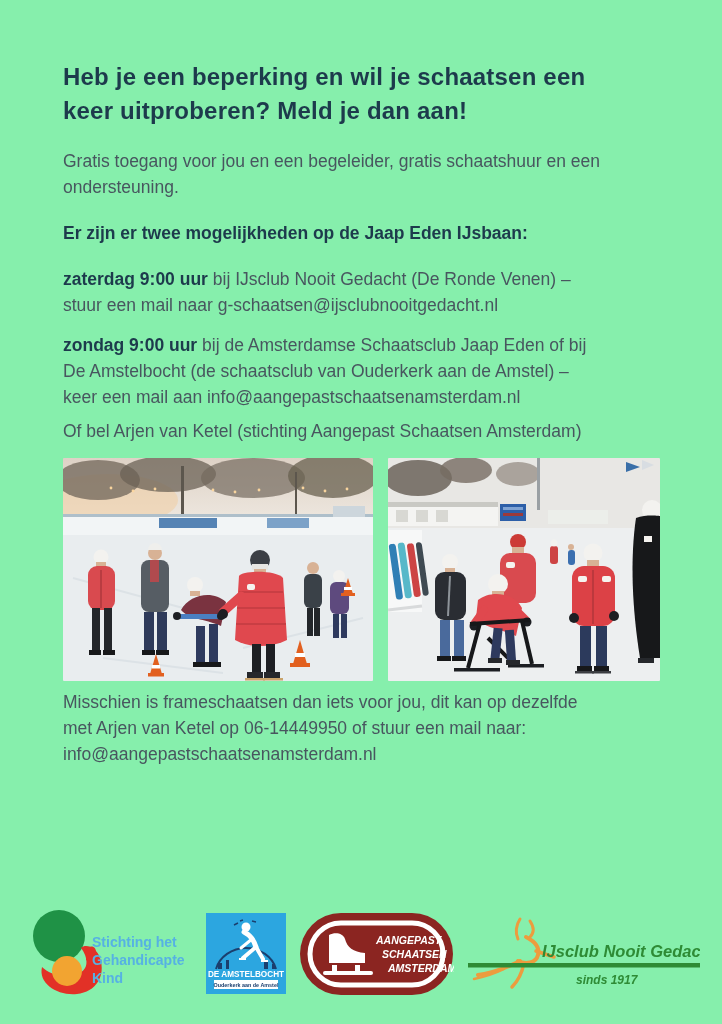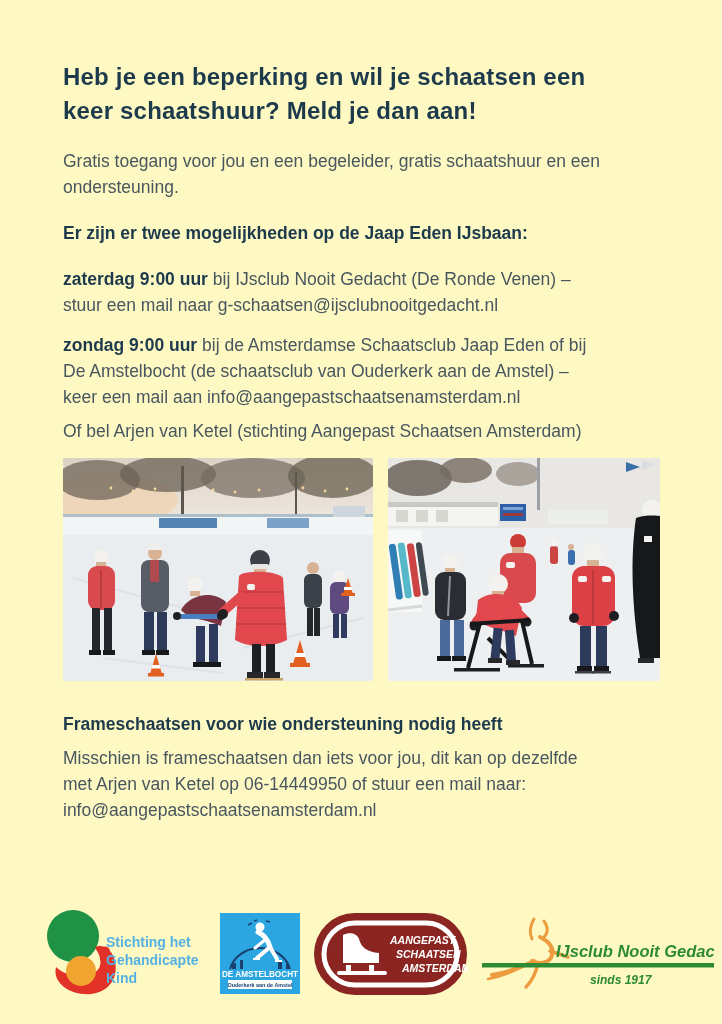--- a/index.html
+++ b/index.html
@@ -1,40 +1,40 @@
 <!DOCTYPE html>
 <html><head>
 <meta charset="utf-8">
 <style>
   html,body{margin:0;padding:0;background:#ffffff;}
   body{width:722px;height:1024px;font-family:"Liberation Sans",sans-serif;position:relative;overflow:hidden;}
-  .page{position:relative;width:722px;height:1024px;background:#fef9c3;}
+  .page{position:relative;width:722px;height:1024px;background:#86efac;}
   .content{position:absolute;left:63px;top:0;width:600px;}
   h1{margin:60px 0 0 0;font-size:24px;line-height:34px;font-weight:700;color:#1d3a4c;letter-spacing:.2px;}
   .body-p{margin:20px 0 0 0;font-size:17.5px;line-height:26px;color:#48565f;font-weight:400;}
   .body-p .line{display:block;}
   .subhead{margin:20px 0 0 0;font-size:17.5px;line-height:26px;font-weight:700;color:#1d3a4c;}
   .body-p strong{color:#1d3a4c;font-weight:700;}
   .mt14{margin-top:14px;}
   .mt16{margin-top:8px;}
   .photos{margin-top:14px;display:flex;gap:15px;}
   .photo{display:block;border-radius:1px;}
   .frame-head{margin:30px 0 0 0;font-size:17.5px;line-height:26px;font-weight:700;color:#1d3a4c;}
-  .logos{position:absolute;left:44px;top:906px;width:670px;height:95px;display:flex;align-items:center;justify-content:space-between;}
+  .logos{position:absolute;left:30px;top:906px;width:670px;height:95px;display:flex;align-items:center;justify-content:space-between;}
   .logo{display:block;}
 </style>
 </head>
 <body>
 
 <div class="page">
   <div class="content">
 
     <h1>
       <span class="line" style="display:block">Heb je een beperking en wil je schaatsen een</span>
-      <span class="line" style="display:block">keer schaatshuur? Meld je dan aan!</span>
+      <span class="line" style="display:block">keer uitproberen? Meld je dan aan!</span>
     </h1>
 
     <p class="body-p">
       <span class="line">Gratis toegang voor jou en een begeleider, gratis schaatshuur en een</span>
       <span class="line">ondersteuning.</span>
     </p>
 
     <p class="subhead">Er zijn er twee mogelijkheden op de Jaap Eden IJsbaan:</p>
 
     <p class="body-p">
@@ -276,21 +276,20 @@
 
         <g>
           <circle cx="264" cy="52" r="10" fill="#f3f2ef"></circle>
           <path d="M248,60 C258,56 272,58 272,58 L272,200 L252,200 C244,150 242,100 248,60 Z" fill="#17181a"></path>
           <rect x="256" y="78" width="8" height="6" fill="#f5f3ef"></rect>
           <rect x="250" y="200" width="16" height="5" fill="#26282c"></rect>
         </g>
       </svg>
     </div>
 
-    <p class="frame-head">Frameschaatsen voor wie ondersteuning nodig heeft</p>
 
     <p class="body-p mt16">
       <span class="line">Misschien is frameschaatsen dan iets voor jou, dit kan op dezelfde</span>
       <span class="line">met Arjen van Ketel op 06-14449950 of stuur een mail naar:</span>
       <span class="line">info@aangepastschaatsenamsterdam.nl</span>
     </p>
   </div>
 
   <div class="logos">
 

